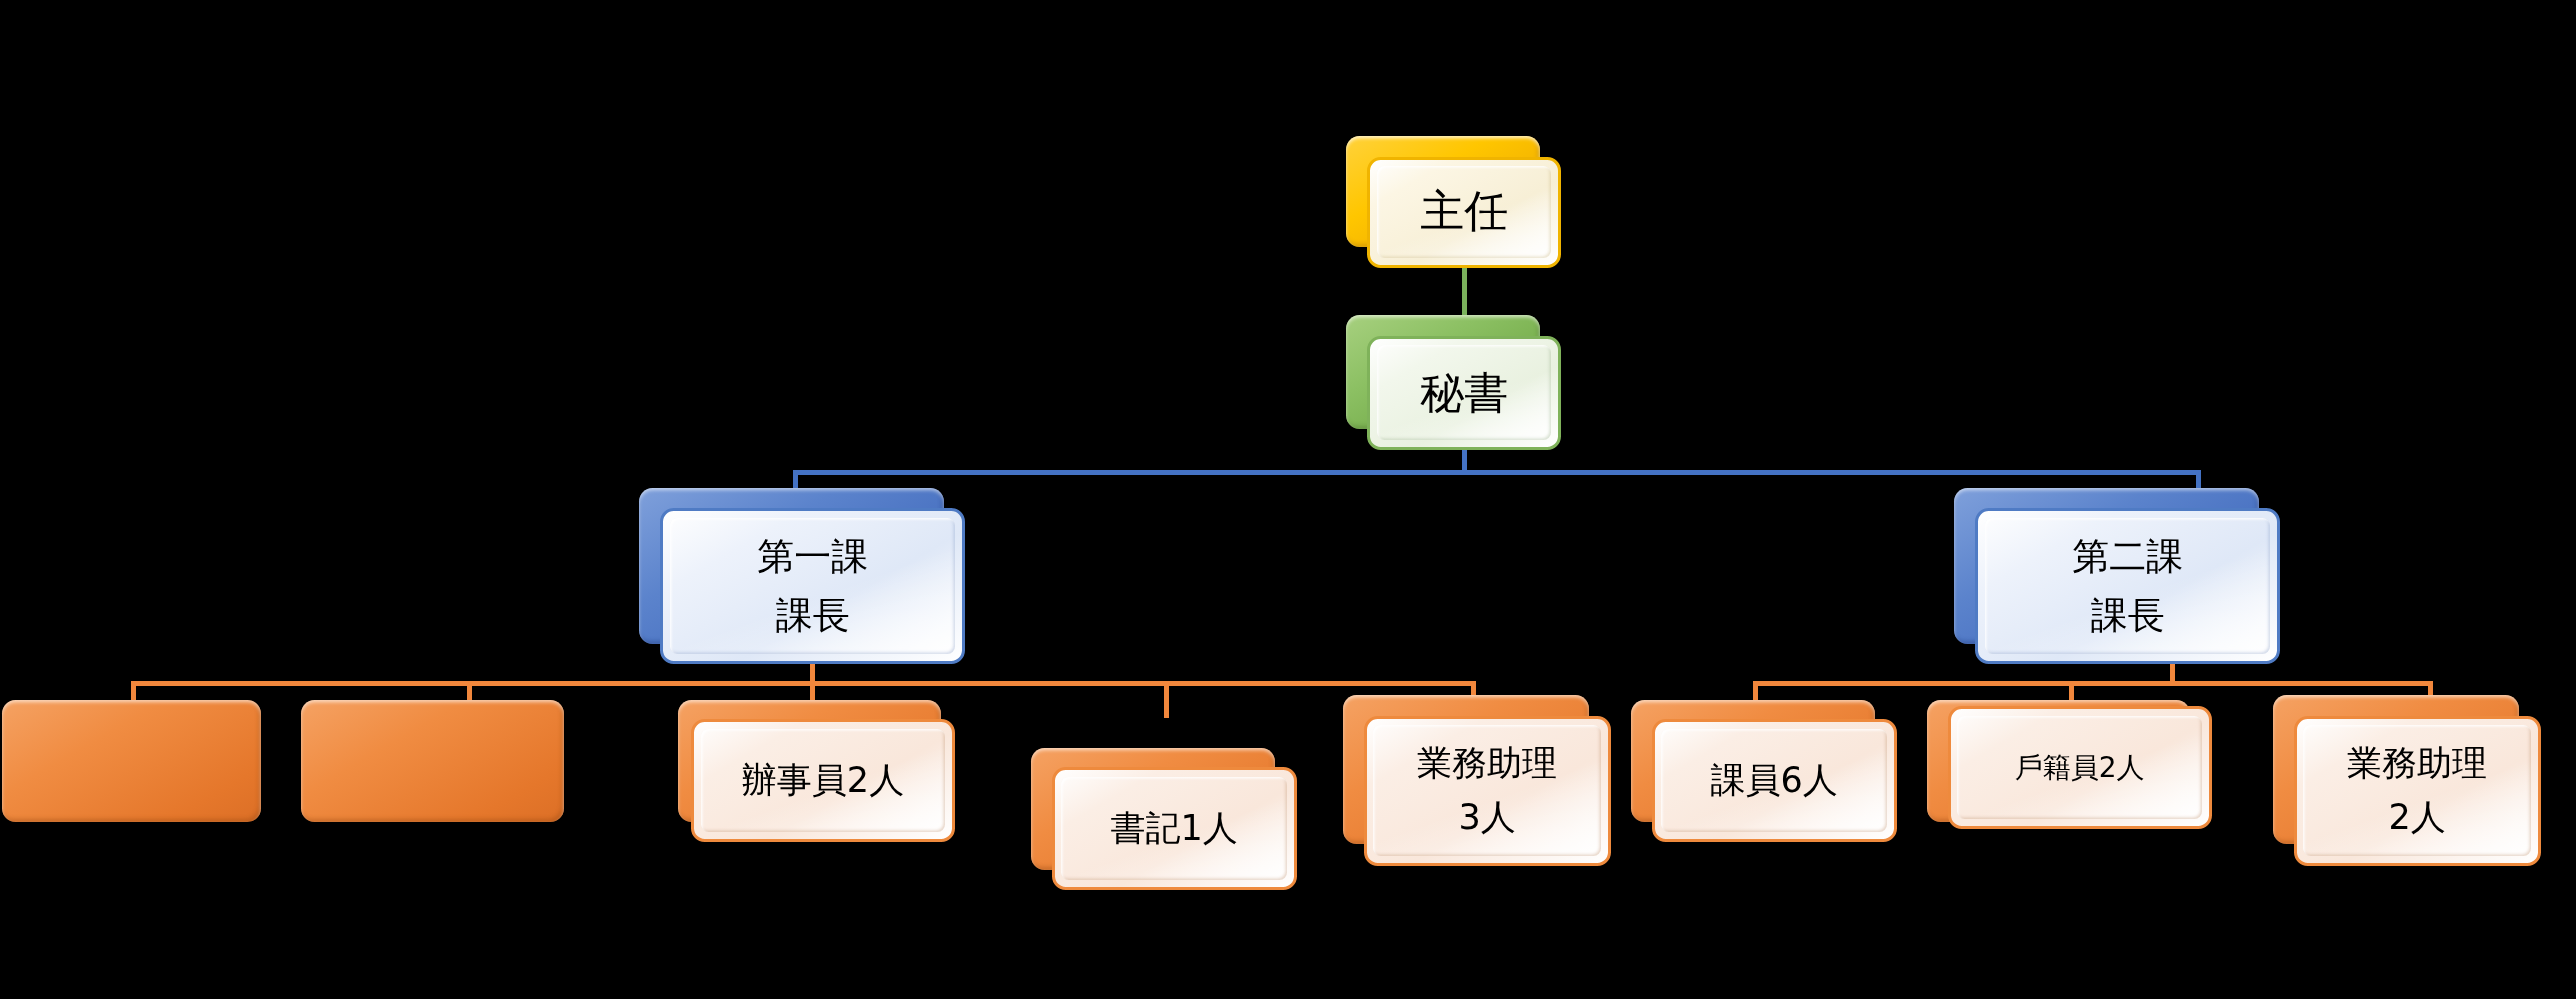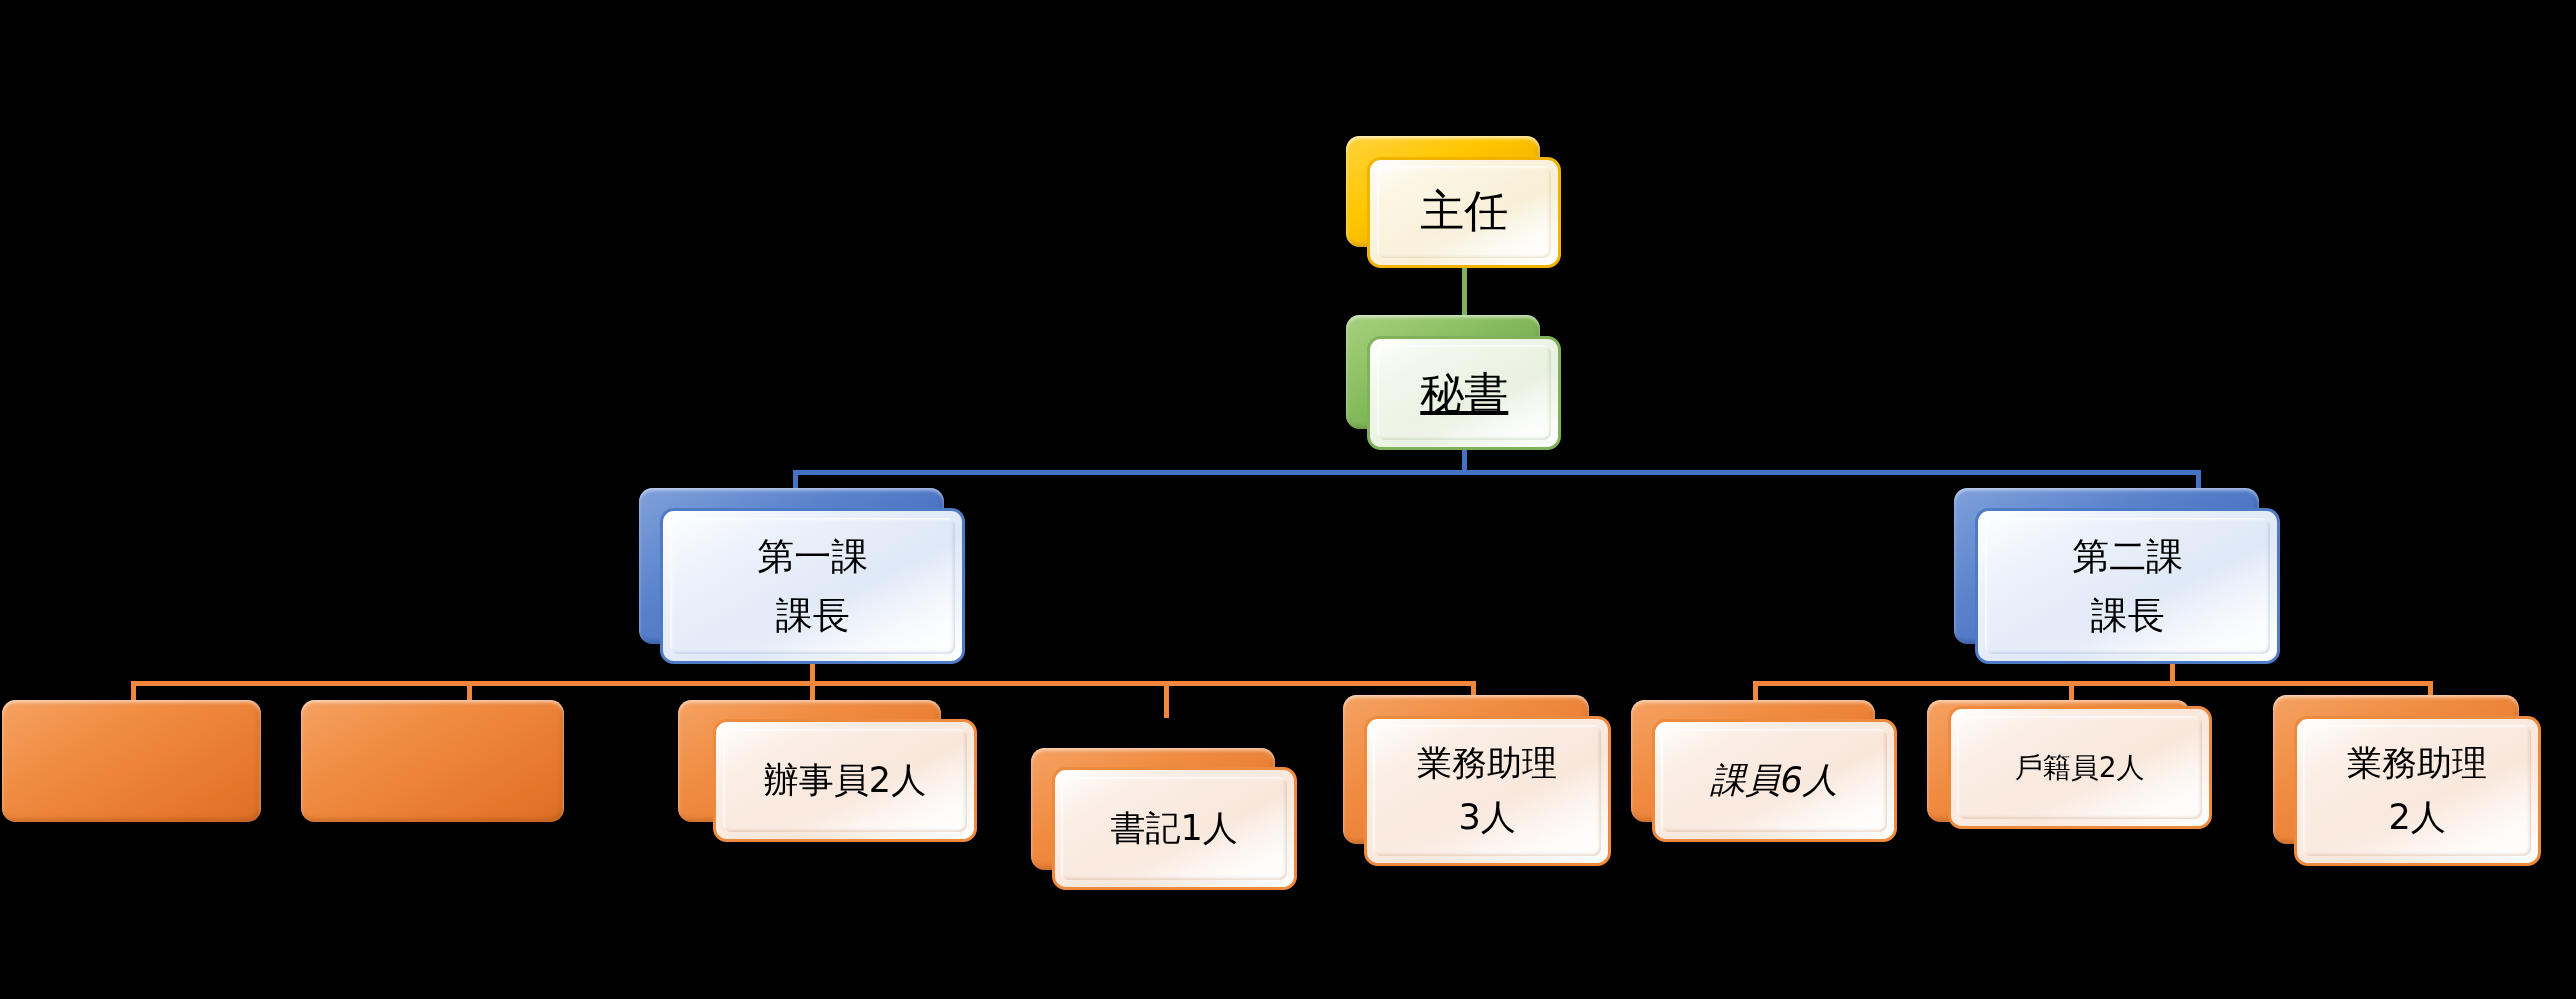--- a/index.html
+++ b/index.html
@@ -82,21 +82,20 @@
 
   
   .green .plate {
     background: linear-gradient(150deg, #A7D07F 0%, #8CC063 35%, #6FA845 78%, #5F9739 100%);
     box-shadow: inset 0 2.3px 3.8px rgba(255,255,255,0.60),
                 inset -2.3px -3px 4.6px rgba(70,110,40,0.40);
   }
   .green .card {
     border: 3.8px solid #7FB25A;
     background: linear-gradient(150deg, #FFFFFF 0%, #F2F7EC 25%, #E9F1E0 62%, #FFFFFF 100%);
-    text-decoration: underline;
   }
   .green .card .inner-bevel {
     background: linear-gradient(160deg, rgba(255,255,255,0.0) 0%, rgba(255,255,255,0.0) 55%, rgba(255,255,255,0.85) 100%);
     box-shadow: inset 1.5px 1.5px 2.3px rgba(255,255,255,0.95),
                 inset -1.5px -1.5px 3px rgba(120,150,100,0.28);
   }
 
   
   .blue .plate {
     background: linear-gradient(150deg, #7FA0DB 0%, #5B83CC 35%, #3F68BC 80%, #355CAE 100%);
@@ -199,21 +198,21 @@
   <div class="node orange" style="left:1.5px; top:700px; width:281px; height:142px;">
     <div class="plate" style="width:259px; height:122px;"></div>
   </div>
 
   <div class="node orange" style="left:301px; top:700px; width:284px; height:142px;">
     <div class="plate" style="width:263px; height:122px;"></div>
   </div>
 
   <div class="node orange" style="left:678px; top:700px; width:284px; height:142px;">
     <div class="plate" style="width:263px; height:122px;"></div>
-    <div class="card" style="left:35px; top:19px; width:264px; height:123px; font-size:35px;text-align:center;">
+    <div class="card" style="left:13px; top:19px; width:264px; height:123px; font-size:35px;text-align:center;">
       <div class="inner-bevel"></div>
       <div class="label-line">辦事員2人</div>
     </div>
   </div>
 
   <div class="node orange" style="left:1031px; top:700px; width:265px; height:142px;margin-top:48px;">
     <div class="plate" style="width:244px; height:122px;"></div>
     <div class="card" style="left:20.6px; top:19px; width:245px; height:123px; font-size:35px;">
       <div class="inner-bevel"></div>
       <div class="label-line">書記1人</div>
@@ -222,21 +221,21 @@
 
   <div class="node orange" style="left:1343px; top:695px; width:268px; height:171px;">
     <div class="plate" style="width:246px; height:149px;"></div>
     <div class="card" style="left:20.6px; top:20.6px; width:247px; height:150px; font-size:35px;">
       <div class="inner-bevel"></div>
       <div class="label-line">業務助理</div>
       <div class="label-line" style="margin-top:15.2px;">3人</div>
     </div>
   </div>
 
-  <div class="node orange" style="left:1631px; top:700px; width:265px; height:162px;font-style:italic;">
+  <div class="node orange" style="left:1631px; top:700px; width:265px; height:162px;">
     <div class="plate" style="width:244px; height:122px;"></div>
     <div class="card" style="left:20.6px; top:19px; width:245px; height:123px; font-size:35px;">
       <div class="inner-bevel"></div>
       <div class="label-line">課員6人</div>
     </div>
   </div>
 
   <div class="node orange" style="left:1927px; top:700px; width:284px; height:142px;">
     <div class="plate" style="width:263px; height:122px;"></div>
     <div class="card" style="left:20.6px; top:6px; width:264px; height:123px; font-size:28px;">

